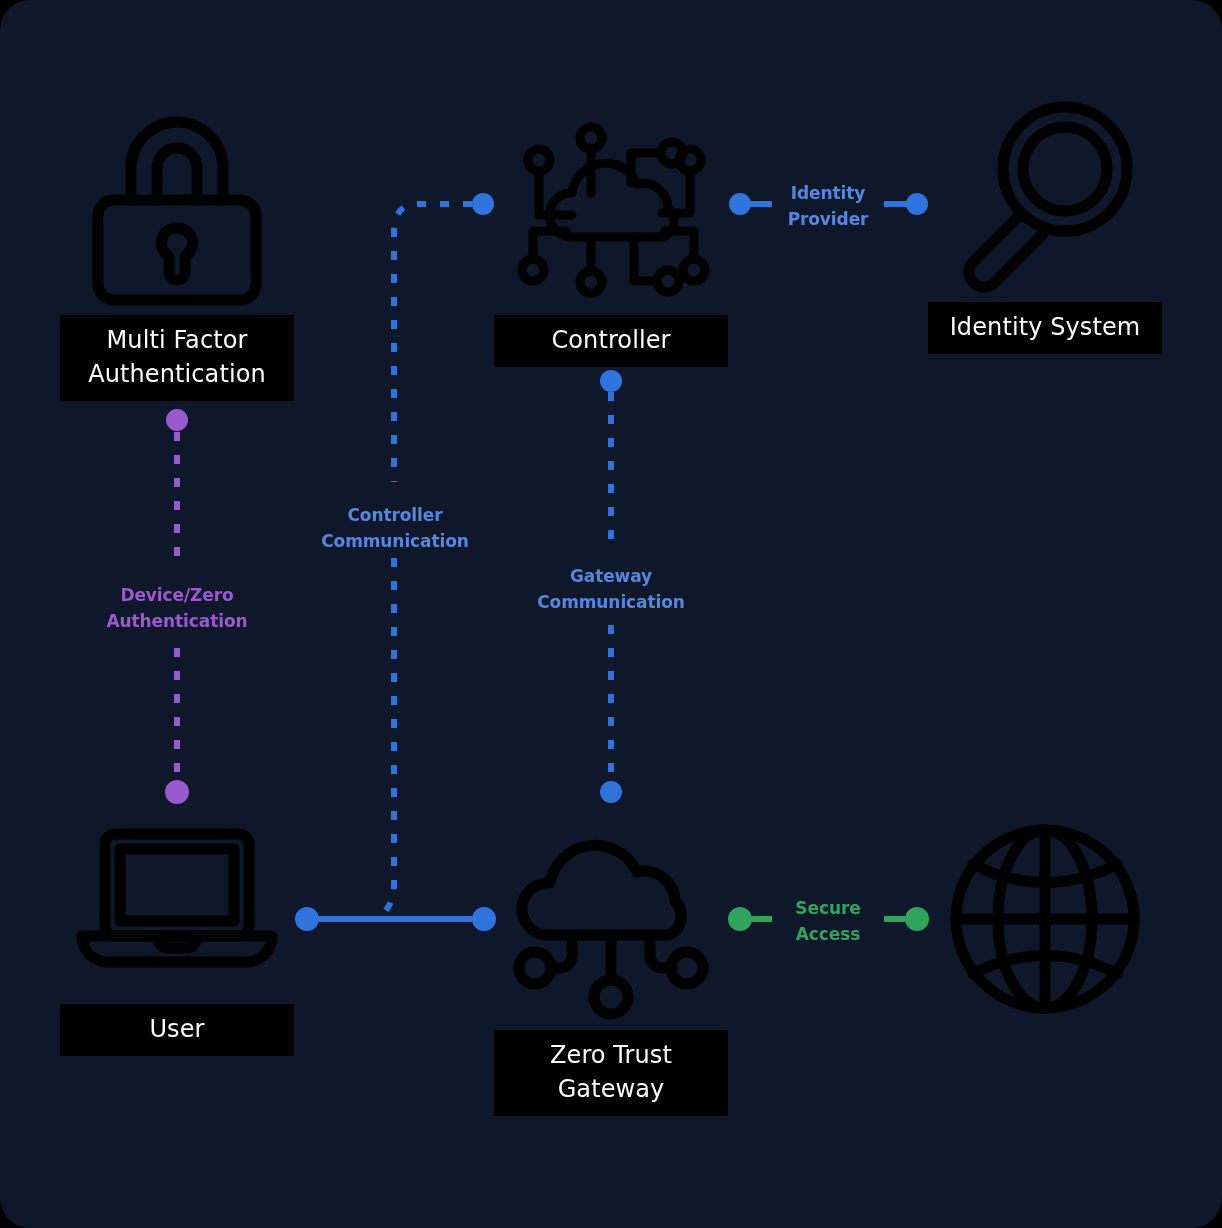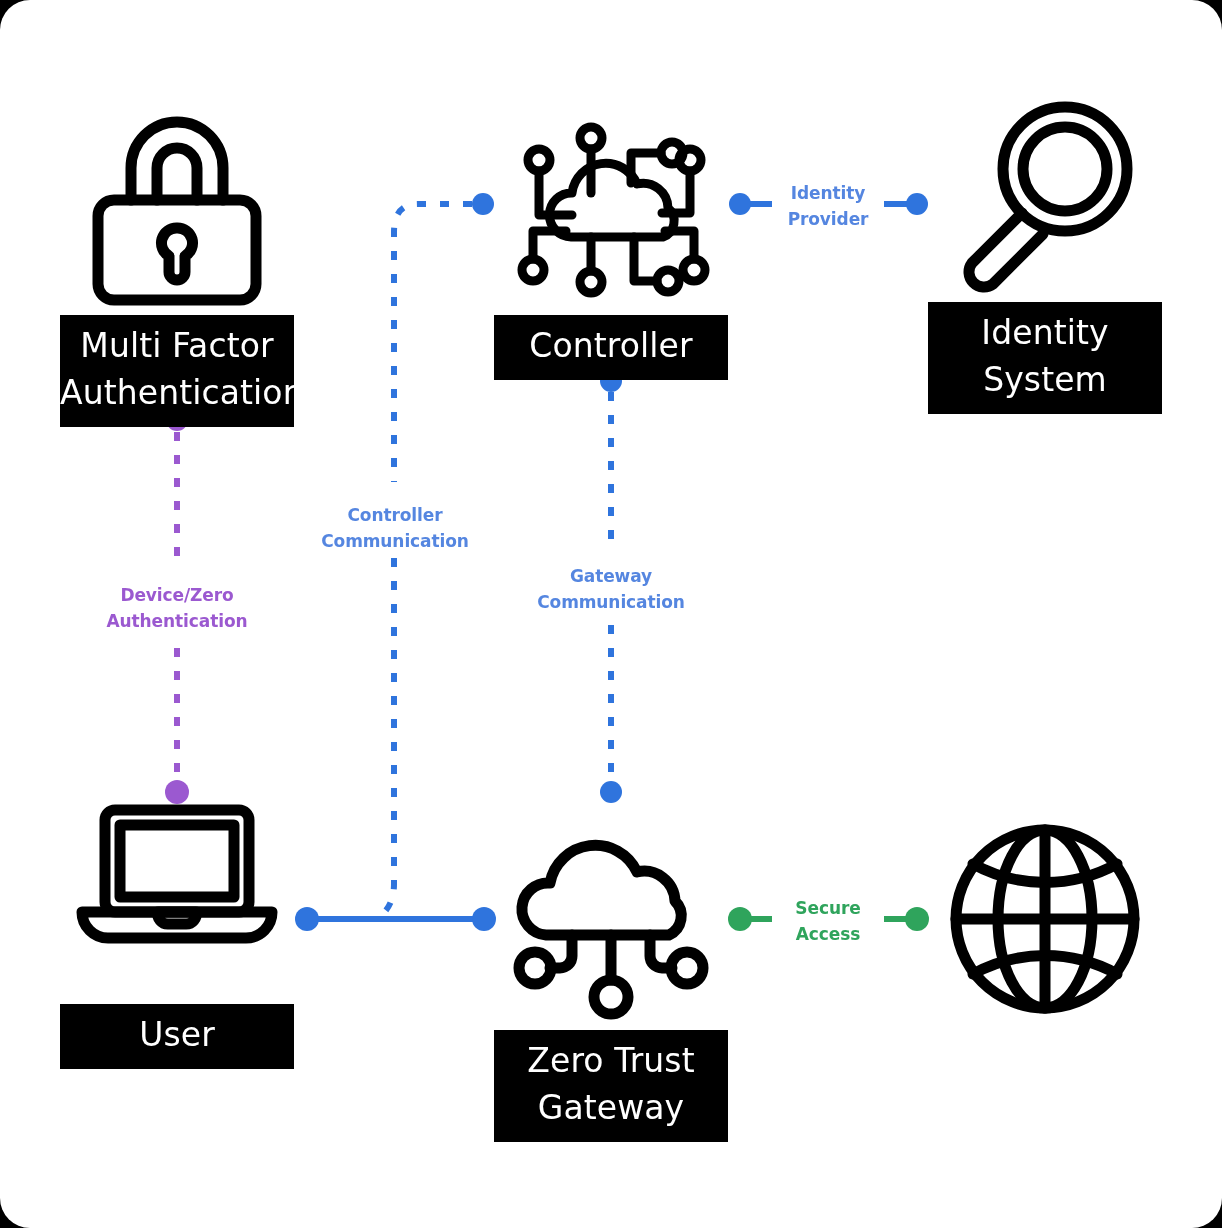--- a/index.html
+++ b/index.html
@@ -11,21 +11,21 @@
   body {
     width: 1222px;
     height: 1228px;
     overflow: hidden;
     font-family: "DejaVu Sans", sans-serif;
   }
   #canvas {
     position: relative;
     width: 1222px;
     height: 1228px;
-    background: #ffffff;
+    background: #0f172a;
     border-radius: 30px;
     overflow: hidden;
   }
   #edges {
     position: absolute;
     left: 0;
     top: 0;
     width: 1222px;
     height: 1228px;
     pointer-events: none;
@@ -38,21 +38,21 @@
     flex-direction: column;
     align-items: center;
   }
   .node-icon {
     display: block;
   }
   .node-label {
     background: #000000;
     color: #ffffff;
     font-family: "DejaVu Sans", sans-serif;
-    font-size: 33px;
+    font-size: 24px;
     font-weight: 400;
     line-height: 1.42;
     text-align: center;
     padding: 8px 0 10px 0;
     box-sizing: border-box;
     white-space: pre-line;
     letter-spacing: 0.1px;
   }
   .w234 { width: 234px; }
 
@@ -68,21 +68,21 @@
     letter-spacing: -0.1px;
   }
   .lbl-blue   { color: #5586e0; }
   .lbl-purple { color: #9b59d0; }
   .lbl-green  { color: #2fa45c; }
 
   
   #node-mfa        { left: 60px;  top: 105px; }
   #node-controller { left: 494px; top: 105px; }
   #node-identity   { left: 928px; top: 92px; }
-  #node-user       { left: 60px;  top: 780px; gap: 24px; }
+  #node-user       { left: 60px;  top: 804px; }
   #node-gateway    { left: 494px; top: 818px; }
   #node-apps       { left: 928px; top: 820px; }
 
   
   #lbl-identity-provider { left: 740px; top: 180px;  width: 176px; }
   #lbl-controller-comm   { left: 307px; top: 502px;  width: 176px; }
   #lbl-gateway-comm      { left: 523px; top: 563px;  width: 176px; }
   #lbl-device-auth       { left: 89px;  top: 582px;  width: 176px; }
   #lbl-secure-access     { left: 740px; top: 895px;  width: 176px; }
 </style>

